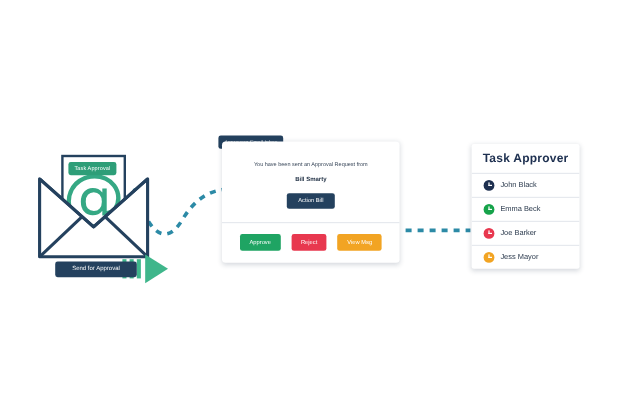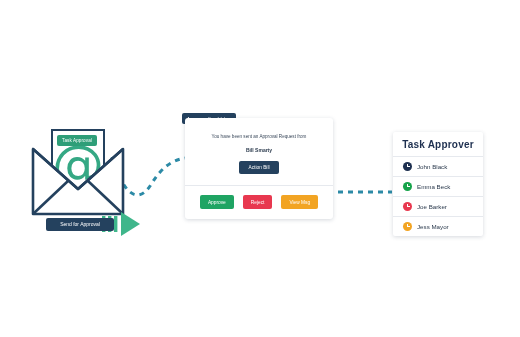--- a/index.html
+++ b/index.html
@@ -116,21 +116,21 @@
     font-size:4.4px;
     line-height:9px;
     padding:1px 5px;
     white-space:nowrap;
     overflow:hidden;
   }
 
   
   .panel{
     position:absolute;
-    left:393px;top:132px;
+    left:393px;top:120px;
     width:90px;
     background:#ffffff;
     border-radius:2px;
     box-shadow:0 1px 4px rgba(25,45,70,.18);
     overflow:hidden;
   }
   .panel-title{
     font-size:10px;
     font-weight:bold;
     color:#1e3050;

